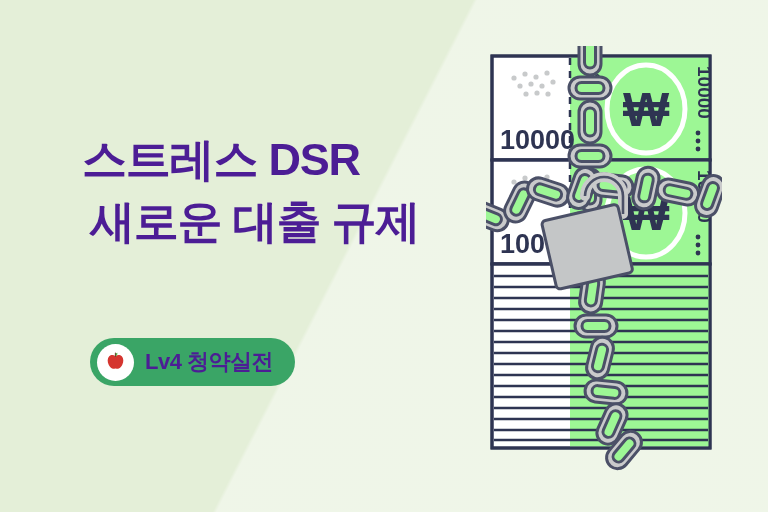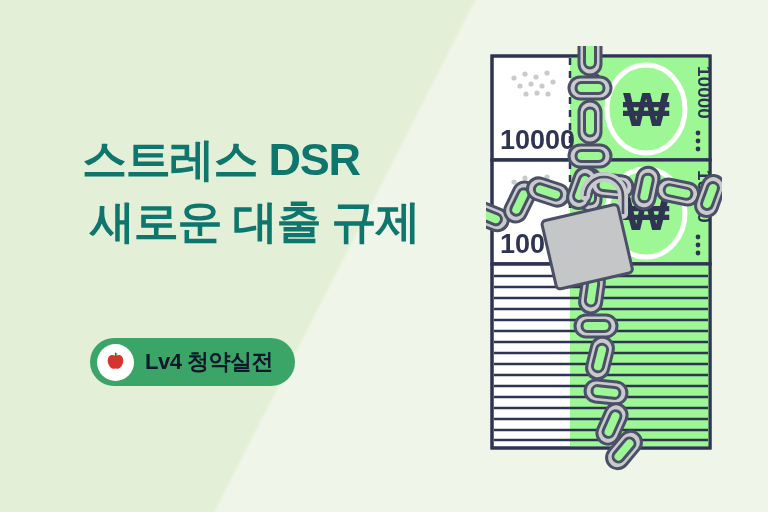--- a/index.html
+++ b/index.html
@@ -38,21 +38,21 @@
   
   .text-col {
     position: absolute;
     left: 82px;
     top: 128px;
     width: 420px;
   }
 
   .headline {
     margin: 0;
-    color: #0f766e;
+    color: #4c1d95;
     font-size: 45px;
     line-height: 1.42;
     font-weight: 700;
     letter-spacing: -1.2px;
     white-space: nowrap;
   }
   .headline-line2 { margin-top: -2px; margin-left: 8px; }
 
   
   .badge {
@@ -71,21 +71,21 @@
     width: 37px;
     height: 37px;
     border-radius: 50%;
     background: #ffffff;
     display: flex;
     align-items: center;
     justify-content: center;
     flex: 0 0 auto;
   }
   .badge-label {
-    color: #0f172a;
+    color: #4c1d95;
     font-size: 22px;
     font-weight: 700;
     letter-spacing: -0.5px;
     margin-left: 11px;
     white-space: nowrap;
   }
 
   
   .illo {
     position: absolute;

